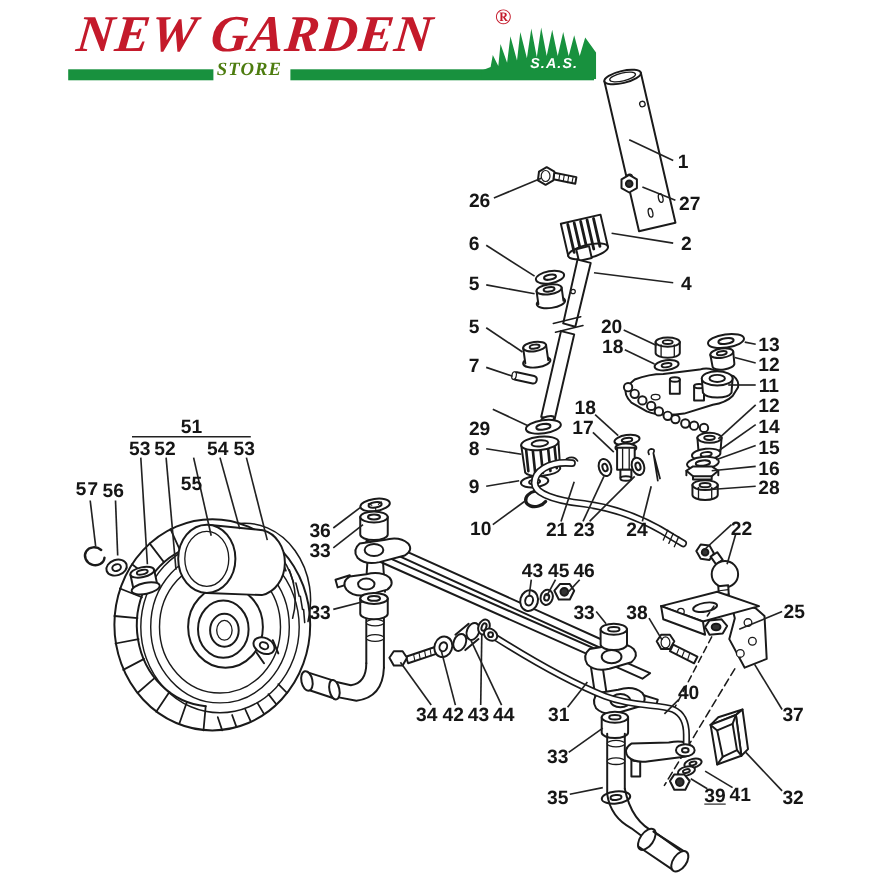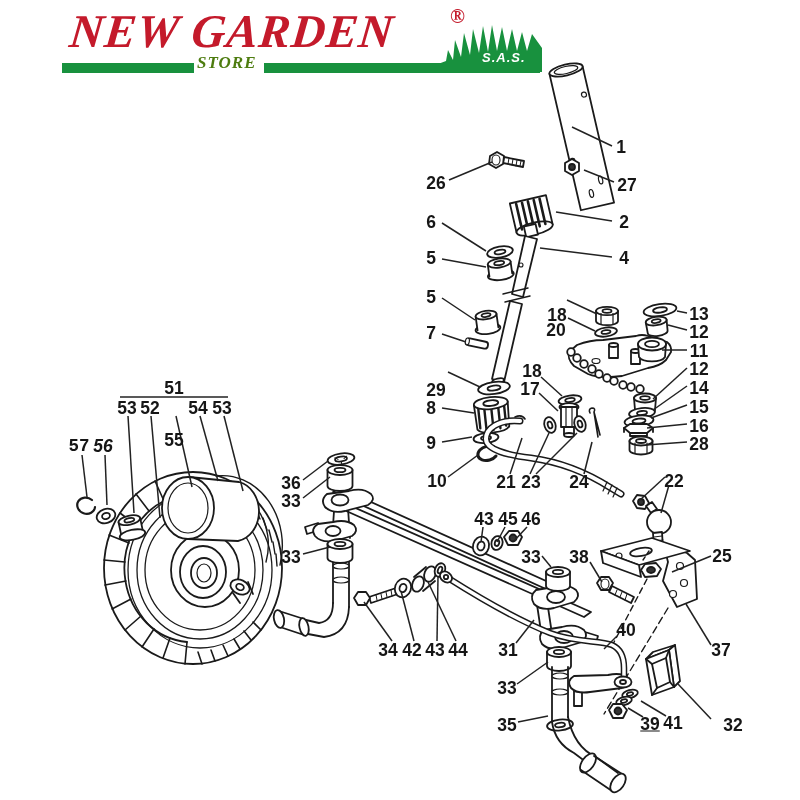--- a/index.html
+++ b/index.html
@@ -542,21 +542,21 @@
 
 <div class="layer" id="label-layer" style="width:800px;height:800px">
     <div class="plabel" style="left: 621px; top: 147px;">1</div>
     <div class="plabel" style="left: 436px; top: 183px;">26</div>
     <div class="plabel" style="left: 627px; top: 185px;">27</div>
     <div class="plabel" style="left: 431px; top: 222px;">6</div>
     <div class="plabel" style="left: 624px; top: 222px;">2</div>
     <div class="plabel" style="left: 431px; top: 258px;">5</div>
     <div class="plabel" style="left: 624px; top: 258px;">4</div>
     <div class="plabel" style="left: 431px; top: 297px;">5</div>
-    <div class="plabel" style="left: 556px; top: 297px; margin-top: 33px;">20</div>
+    <div class="plabel" style="left: 556px; top: 297px;">20</div>
     <div class="plabel" style="left: 557px; top: 315px;">18</div>
     <div class="plabel" style="left: 699px; top: 314px;">13</div>
     <div class="plabel" style="left: 431px; top: 333px;">7</div>
     <div class="plabel" style="left: 699px; top: 332px;">12</div>
     <div class="plabel" style="left: 699px; top: 351px;">11</div>
     <div class="plabel" style="left: 436px; top: 390px; text-align: right;">29</div>
     <div class="plabel" style="left: 532px; top: 371px;">18</div>
     <div class="plabel" style="left: 699px; top: 369px;">12</div>
     <div class="plabel" style="left: 530px; top: 389px;">17</div>
     <div class="plabel" style="left: 699px; top: 388px;">14</div>
@@ -583,22 +583,22 @@
     <div class="plabel" style="left: 412px; top: 650px;">42</div>
     <div class="plabel" style="left: 435px; top: 650px;">43</div>
     <div class="plabel" style="left: 458px; top: 650px;">44</div>
     <div class="plabel" style="left: 508px; top: 650px;">31</div>
     <div class="plabel" style="left: 626px; top: 630px;">40</div>
     <div class="plabel" style="left: 721px; top: 650px;">37</div>
     <div class="plabel" style="left: 507px; top: 688px;">33</div>
     <div class="plabel" style="left: 507px; top: 725px;">35</div>
     <div class="plabel" style="left: 650px; top: 724px; text-decoration: underline;">39</div>
     <div class="plabel" style="left: 673px; top: 723px;">41</div>
-    <div class="plabel" style="left: 721px; top: 725px; margin-left: 12px;">32</div>
+    <div class="plabel" style="left: 721px; top: 725px;">32</div>
     <div class="plabel" style="left: 174px; top: 388px;">51</div>
     <div class="plabel" style="left: 127px; top: 408px;">53</div>
     <div class="plabel" style="left: 150px; top: 408px;">52</div>
     <div class="plabel" style="left: 174px; top: 408px; margin-top: 32px;">55</div>
     <div class="plabel" style="left: 198px; top: 408px;">54</div>
     <div class="plabel" style="left: 222px; top: 408px;">53</div>
     <div class="plabel" style="left: 79px; top: 446px; font-family: Liberation Mono, monospace;">57</div>
-    <div class="plabel" style="left: 103px; top: 446px; font-style: italic;">56</div>
+    <div class="plabel" style="left: 103px; top: 446px;">56</div>
   </div>
 
 </body></html>

